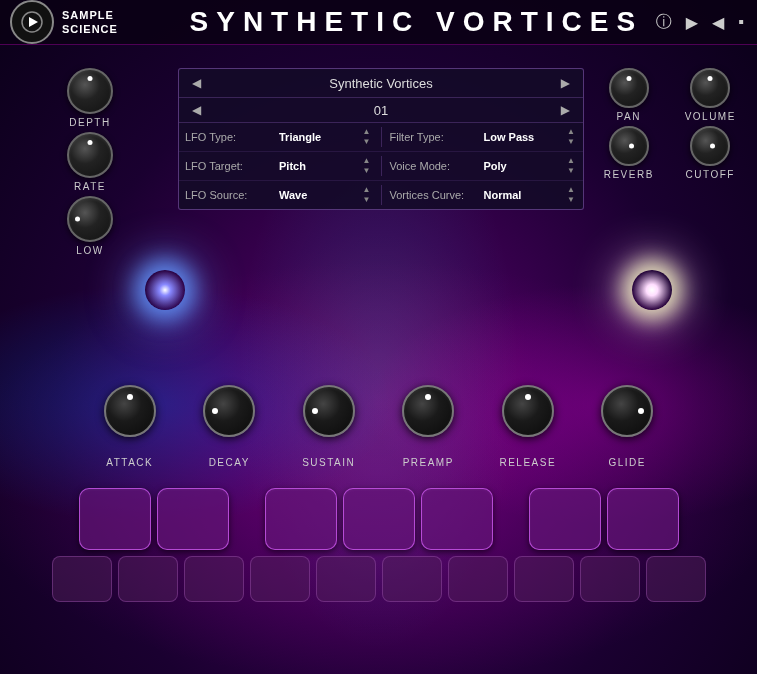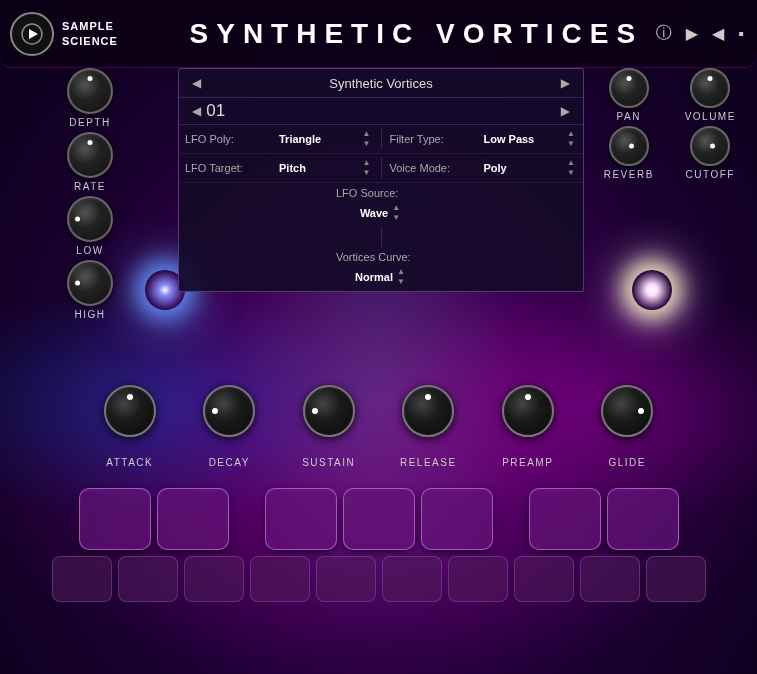--- a/index.html
+++ b/index.html
@@ -44,27 +44,26 @@
       width: 40px; height: 40px;
       background: radial-gradient(circle, #fff 0%, #fdf 20%, transparent 70%);
       border-radius: 50%;
       box-shadow: 0 0 20px 10px rgba(255,255,200,0.8), 0 0 40px 20px rgba(255,200,255,0.4);
       pointer-events: none;
     }
     
     .header {
       position: absolute;
       top: 0; left: 0; right: 0;
-      height: 68px;
+      height: 45px;
       display: flex;
       align-items: center;
       background: rgba(10,0,20,0.85);
       border-bottom: 1px solid rgba(180,0,180,0.4);
       padding: 0 10px;
-      border-radius: 12px;
     }
     .logo-area {
       display: flex;
       align-items: center;
       width: 170px;
     }
     .logo-icon {
       width: 44px; height: 44px;
       background: #111;
       border-radius: 50%;
@@ -183,32 +182,32 @@
     }
     .preset-num-row {
       display: flex;
       align-items: center;
       justify-content: space-between;
       padding: 3px 8px;
       border-bottom: 1px solid rgba(150,100,200,0.3);
     }
     .preset-num {
       color: #ddd;
-      font-size: 17px;
-      text-align: left;
+      font-size: 13px;
+      text-align: center;
       flex: 1;
     }
     .param-row {
       display: flex;
       align-items: center;
       padding: 4px 6px;
       border-bottom: 1px solid rgba(150,100,200,0.15);
       gap: 4px;
     }
-    .param-row:last-child { border-bottom: none; flex-direction: column; }
+    .param-row:last-child { border-bottom: none; }
     .param-label {
       color: #aaa;
       font-size: 11px;
       width: 90px;
       flex-shrink: 0;
     }
     .param-value-wrap {
       display: flex;
       align-items: center;
       gap: 2px;
@@ -362,44 +361,38 @@
           <div class="knob-dot" style="top:6px;left:50%;transform:translateX(-50%);"></div>
         </div>
         <span class="knob-label">RATE</span>
       </div>
       <div class="knob-group">
         <div class="knob">
           <div class="knob-dot" style="top:50%;left:6px;transform:translateY(-50%);"></div>
         </div>
         <span class="knob-label">LOW</span>
       </div>
-      <div class="knob-group">
-        <div class="knob">
-          <div class="knob-dot" style="top:50%;left:6px;transform:translateY(-50%);"></div>
-        </div>
-        <span class="knob-label">HIGH</span>
-      </div>
     </div>
 
     <div class="center-panel">
 
       <div class="preset-nav">
         <span class="preset-nav-arrow">◀</span>
         <span class="preset-name">Synthetic Vortices</span>
         <span class="preset-nav-arrow">▶</span>
       </div>
 
       <div class="preset-num-row">
         <span class="preset-nav-arrow">◀</span>
         <span class="preset-num">01</span>
         <span class="preset-nav-arrow">▶</span>
       </div>
 
       <div class="param-row">
-        <span class="param-label">LFO Poly:</span>
+        <span class="param-label">LFO Type:</span>
         <div class="param-value-wrap">
           <span class="param-value">Triangle</span>
           <div class="param-arrows">
             <span class="param-arrow">▲</span>
             <span class="param-arrow">▼</span>
           </div>
         </div>
         <div class="param-divider"></div>
         <span class="param-label">Filter Type:</span>
         <div class="param-value-wrap">
@@ -494,27 +487,27 @@
     <div class="env-knob-group">
       <div class="knob-env">
         <div class="knob-env-dot" style="top:50%;left:7px;transform:translateY(-50%);"></div>
       </div>
       <span class="knob-label">SUSTAIN</span>
     </div>
     <div class="env-knob-group">
       <div class="knob-env">
         <div class="knob-env-dot" style="top:7px;left:50%;transform:translateX(-50%);"></div>
       </div>
-      <span class="knob-label">RELEASE</span>
+      <span class="knob-label">PREAMP</span>
     </div>
     <div class="env-knob-group">
       <div class="knob-env">
         <div class="knob-env-dot" style="top:7px;left:50%;transform:translateX(-50%);"></div>
       </div>
-      <span class="knob-label">PREAMP</span>
+      <span class="knob-label">RELEASE</span>
     </div>
     <div class="env-knob-group">
       <div class="knob-env">
         <div class="knob-env-dot" style="top:50%;right:7px;transform:translateY(-50%);"></div>
       </div>
       <span class="knob-label">GLIDE</span>
     </div>
   </div>
 
   <div class="pads-section">

